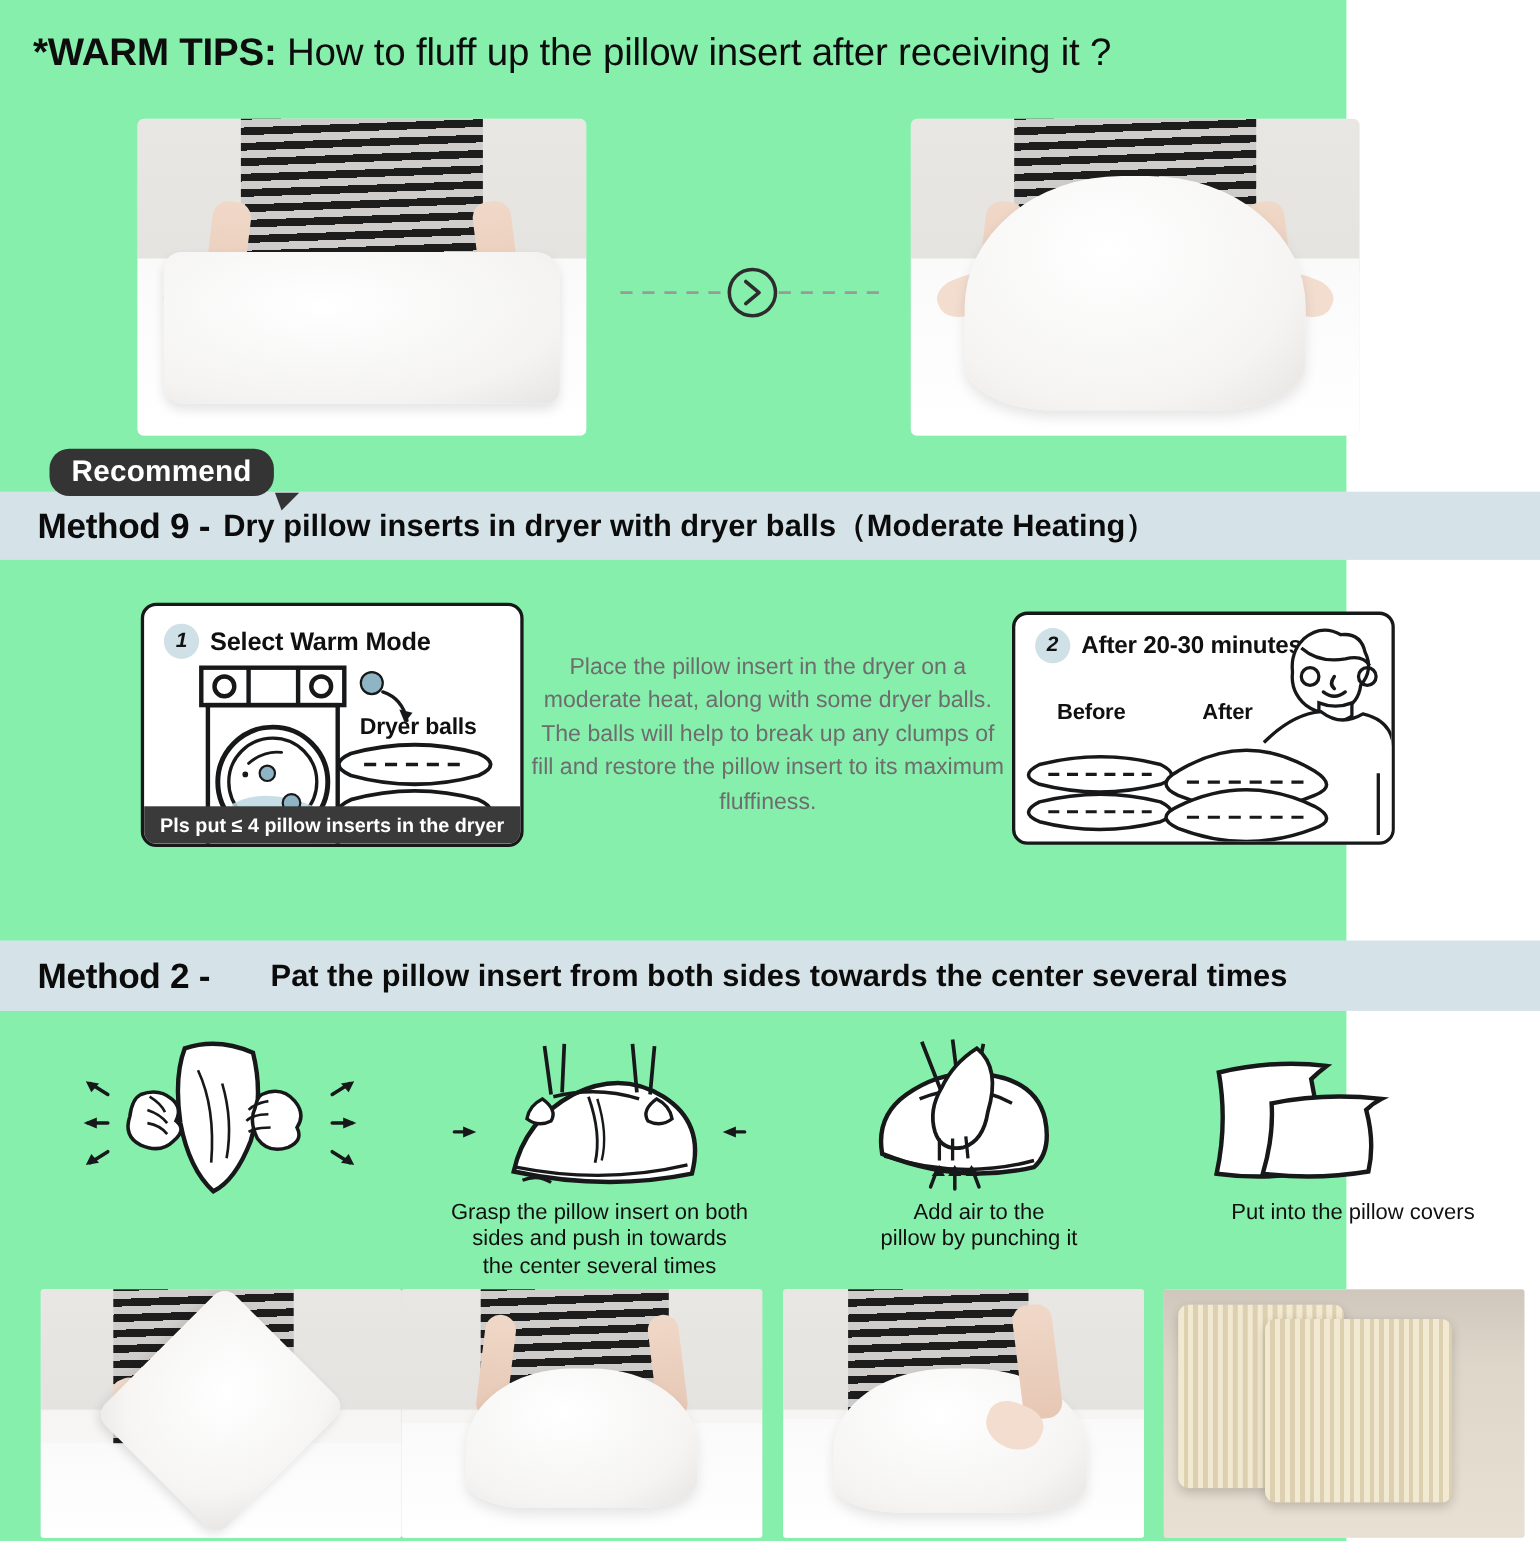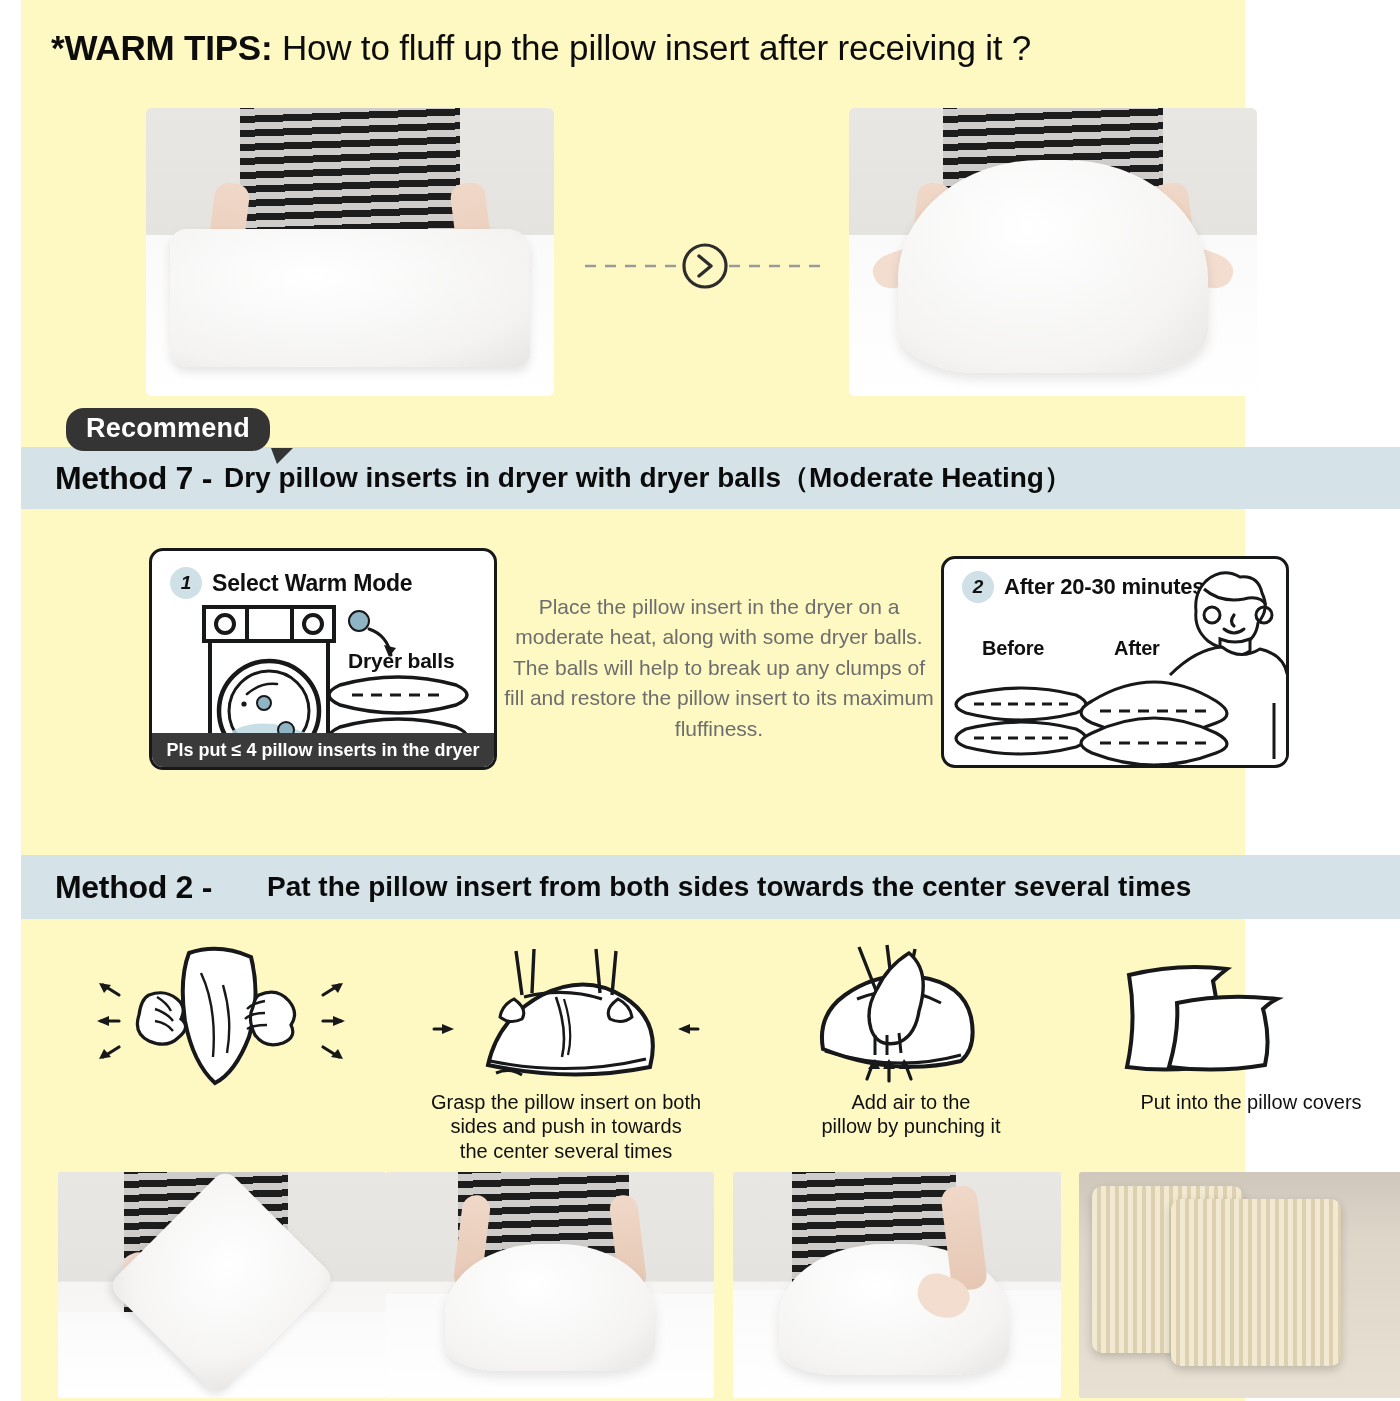--- a/index.html
+++ b/index.html
@@ -3,21 +3,21 @@
 <meta charset="utf-8">
 <style>
   * { box-sizing: border-box; margin: 0; padding: 0; }
   html, body {
     width: 1400px; height: 1401px;
     background: #ffffff;
     font-family: "Liberation Sans", sans-serif;
     color: #111111;
     overflow: hidden;
   }
-  .page { position: relative; width: 1224px; height: 1401px; background: #fef9c3; margin-left: 21px; }
+  .page { position: relative; width: 1224px; height: 1401px; background: #86efac; }
 
   
   .title {
     position: absolute; left: 30px; top: 28px;
     font-size: 35px; font-weight: 400; letter-spacing: -0.2px;
     white-space: nowrap; color: #0d0d0d;
     font-family: "Liberation Sans Narrow", "Liberation Sans", sans-serif;
   }
   .title b { font-weight: 700; }
 
@@ -217,21 +217,21 @@
       <div class="table-surf"></div>
       <div class="hand l"></div>
       <div class="hand r"></div>
       <div class="pillow-fluffy"></div>
     </div>
   </div>
 
   <div class="recommend">Recommend</div>
 
   <div class="band band-1">
-    <span class="band-title">Method 7  -</span>
+    <span class="band-title">Method 9  -</span>
     <span class="band-sub">Dry pillow inserts in dryer with dryer balls（Moderate Heating）</span>
   </div>
 
   <div class="m1-card m1-left">
     <div class="step-badge" style="left:18px; top:16px;">1</div>
     <div class="card-label" style="left:60px; top:19px; font-size:23px;">Select Warm Mode</div>
 
     <svg width="344" height="190" viewBox="0 0 344 190" style="position:absolute; left:0; top:48px;">
 
       <rect x="52" y="8" width="130" height="34" fill="none" stroke="#17181a" stroke-width="4"></rect>

